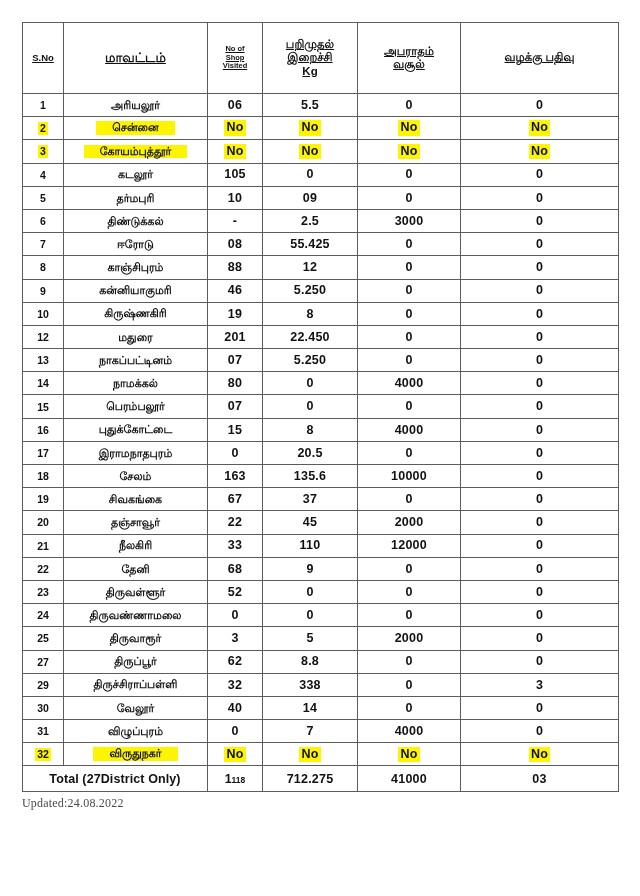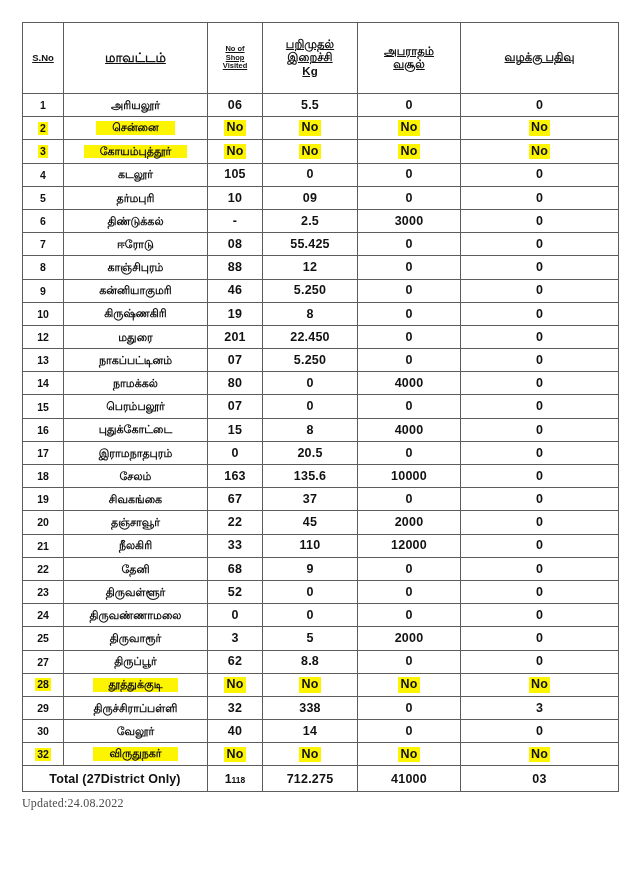--- a/index.html
+++ b/index.html
@@ -362,41 +362,41 @@
         </tr>
         <tr>
           <td class="sno">27</td>
           <td class="district">திருப்பூர்</td>
           <td class="num shops">62</td>
           <td class="num kg">8.8</td>
           <td class="num fine">0</td>
           <td class="num case">0</td>
         </tr>
         <tr>
-          <td class="sno hl"><span class="mark">28</span></td>
-          <td class="district hl"><span class="mark">தூத்துக்குடி</span></td>
-          <td class="num shops hl"><span class="mark">No</span></td>
-          <td class="num kg hl"><span class="mark">No</span></td>
-          <td class="num fine hl"><span class="mark">No</span></td>
-          <td class="num case hl"><span class="mark">No</span></td>
-        </tr>
-        <tr>
           <td class="sno">29</td>
           <td class="district">திருச்சிராப்பள்ளி</td>
           <td class="num shops">32</td>
           <td class="num kg">338</td>
           <td class="num fine">0</td>
           <td class="num case">3</td>
         </tr>
         <tr>
           <td class="sno">30</td>
           <td class="district">வேலூர்</td>
           <td class="num shops">40</td>
           <td class="num kg">14</td>
           <td class="num fine">0</td>
+          <td class="num case">0</td>
+        </tr>
+        <tr>
+          <td class="sno">31</td>
+          <td class="district">விழுப்புரம்</td>
+          <td class="num shops">0</td>
+          <td class="num kg">7</td>
+          <td class="num fine">4000</td>
           <td class="num case">0</td>
         </tr>
         <tr>
           <td class="sno hl"><span class="mark">32</span></td>
           <td class="district hl"><span class="mark">விருதுநகர்</span></td>
           <td class="num shops hl"><span class="mark">No</span></td>
           <td class="num kg hl"><span class="mark">No</span></td>
           <td class="num fine hl"><span class="mark">No</span></td>
           <td class="num case hl"><span class="mark">No</span></td>
         </tr>

